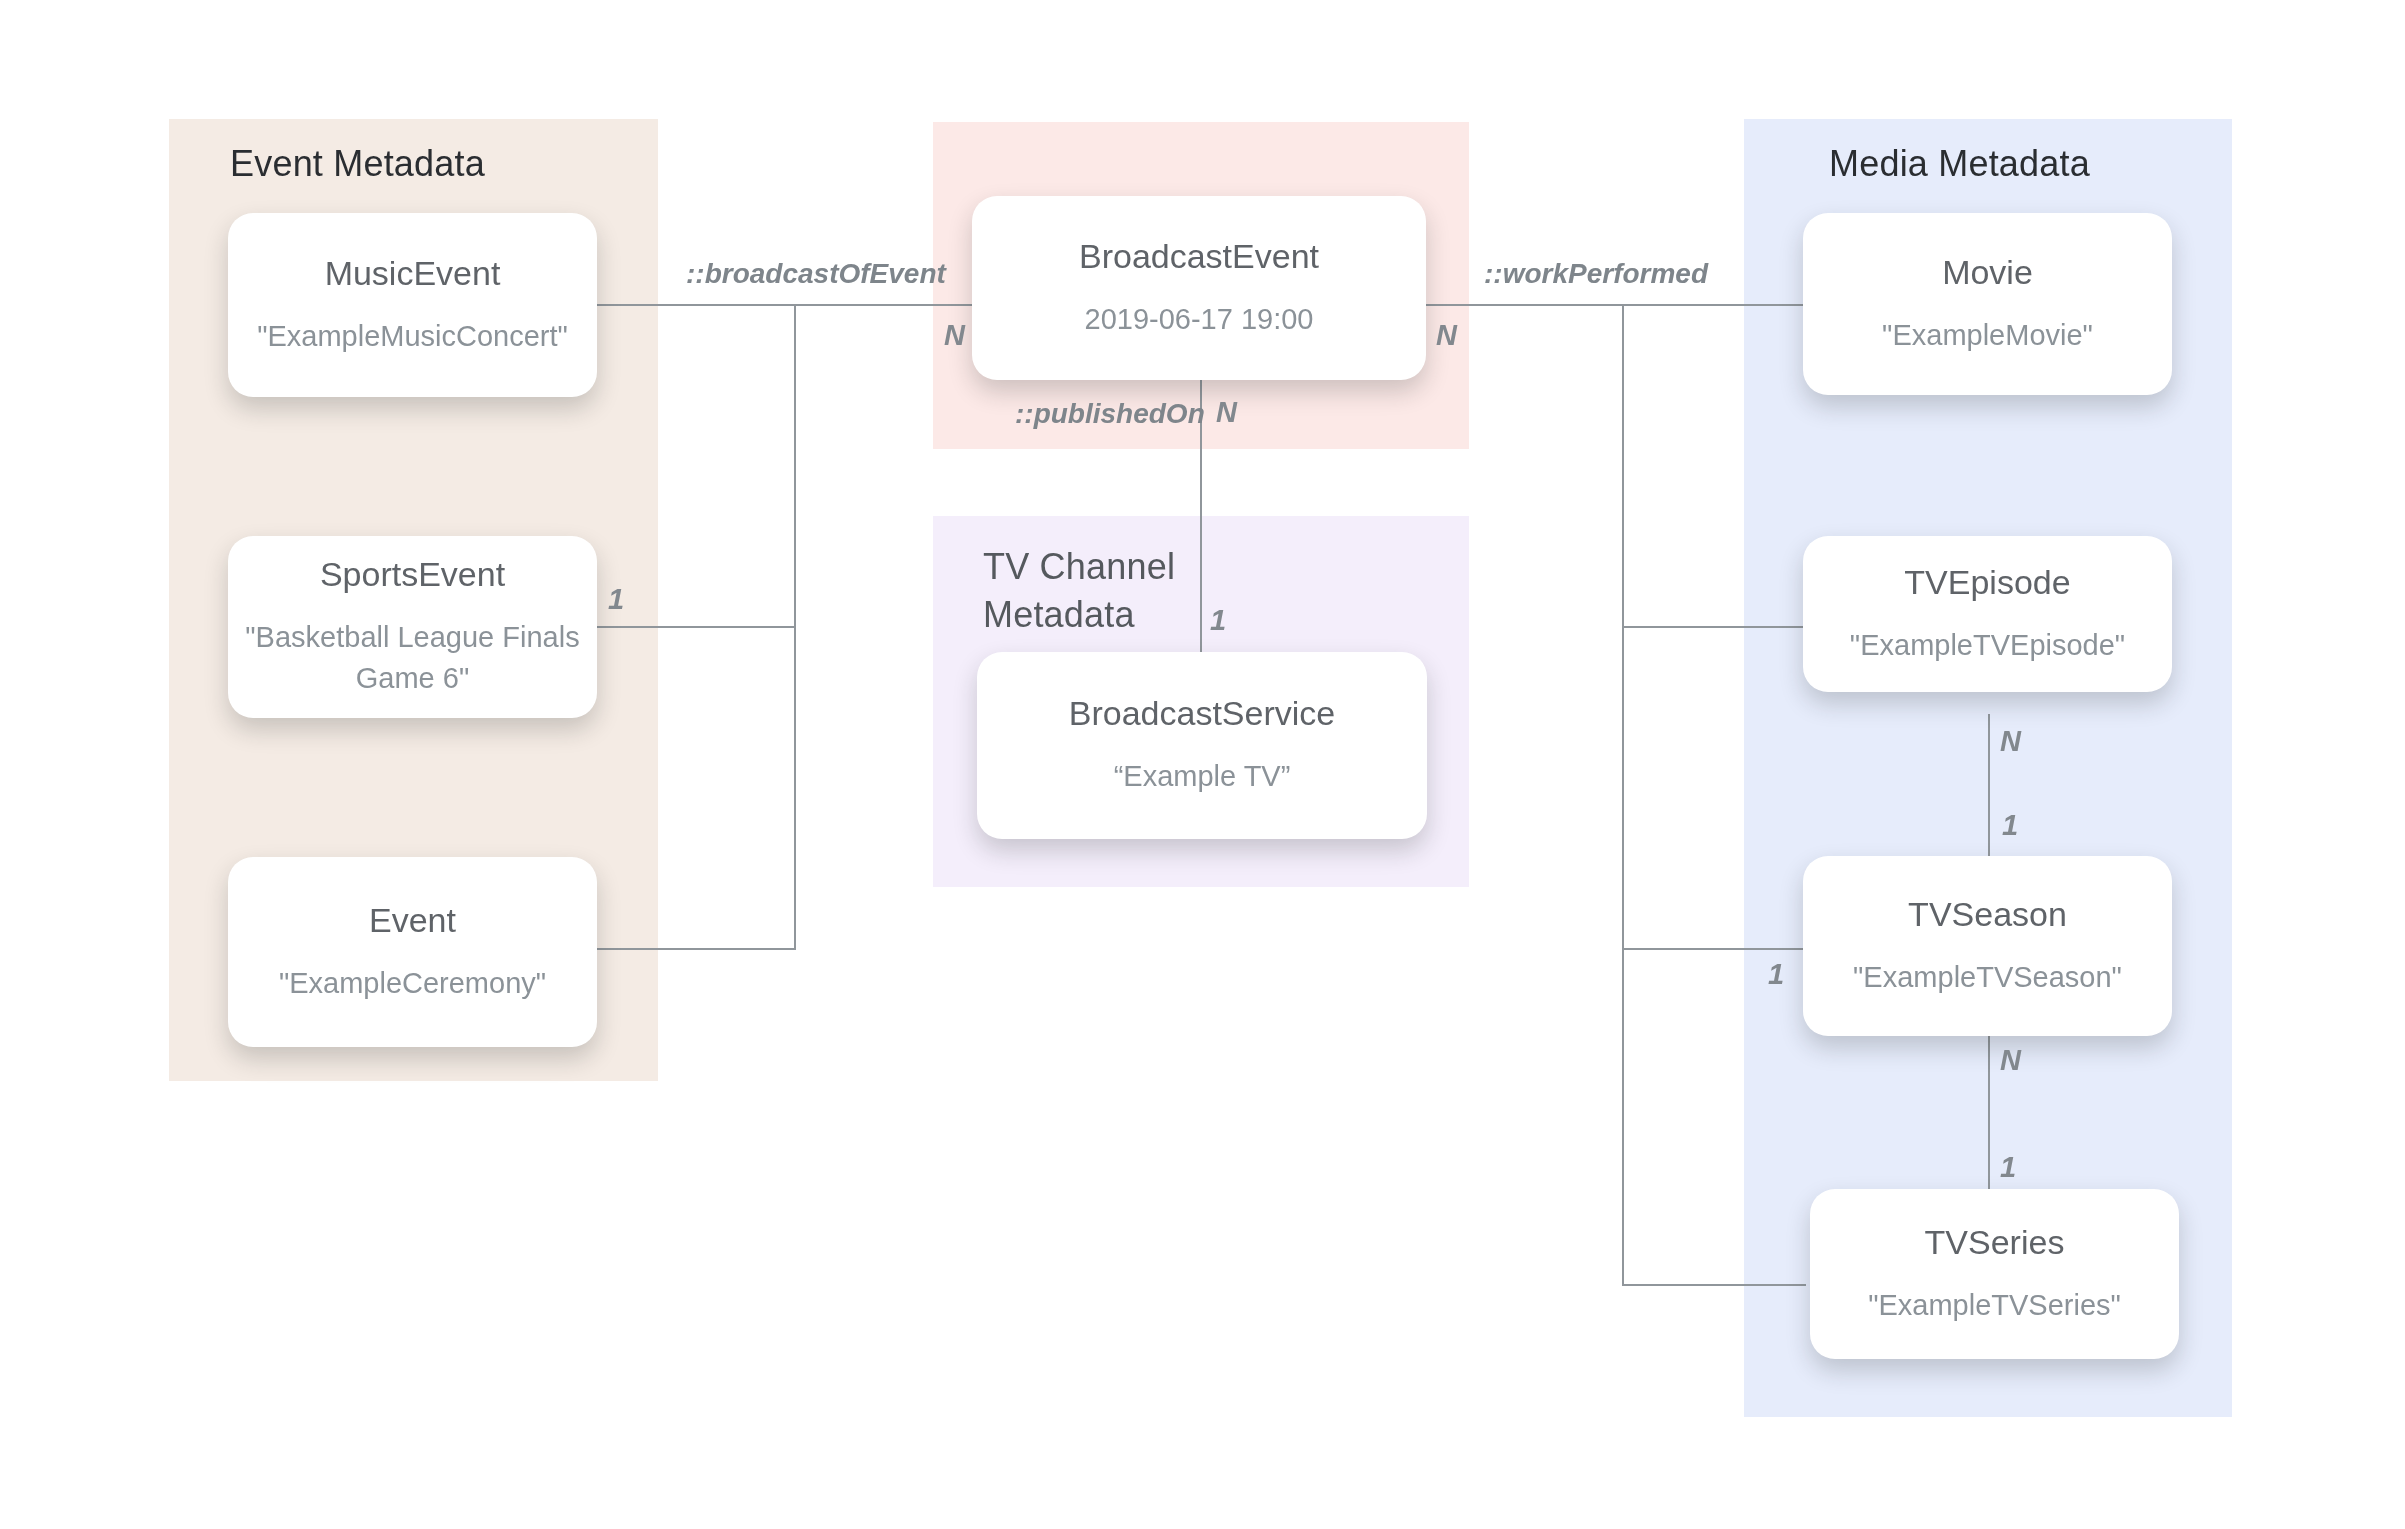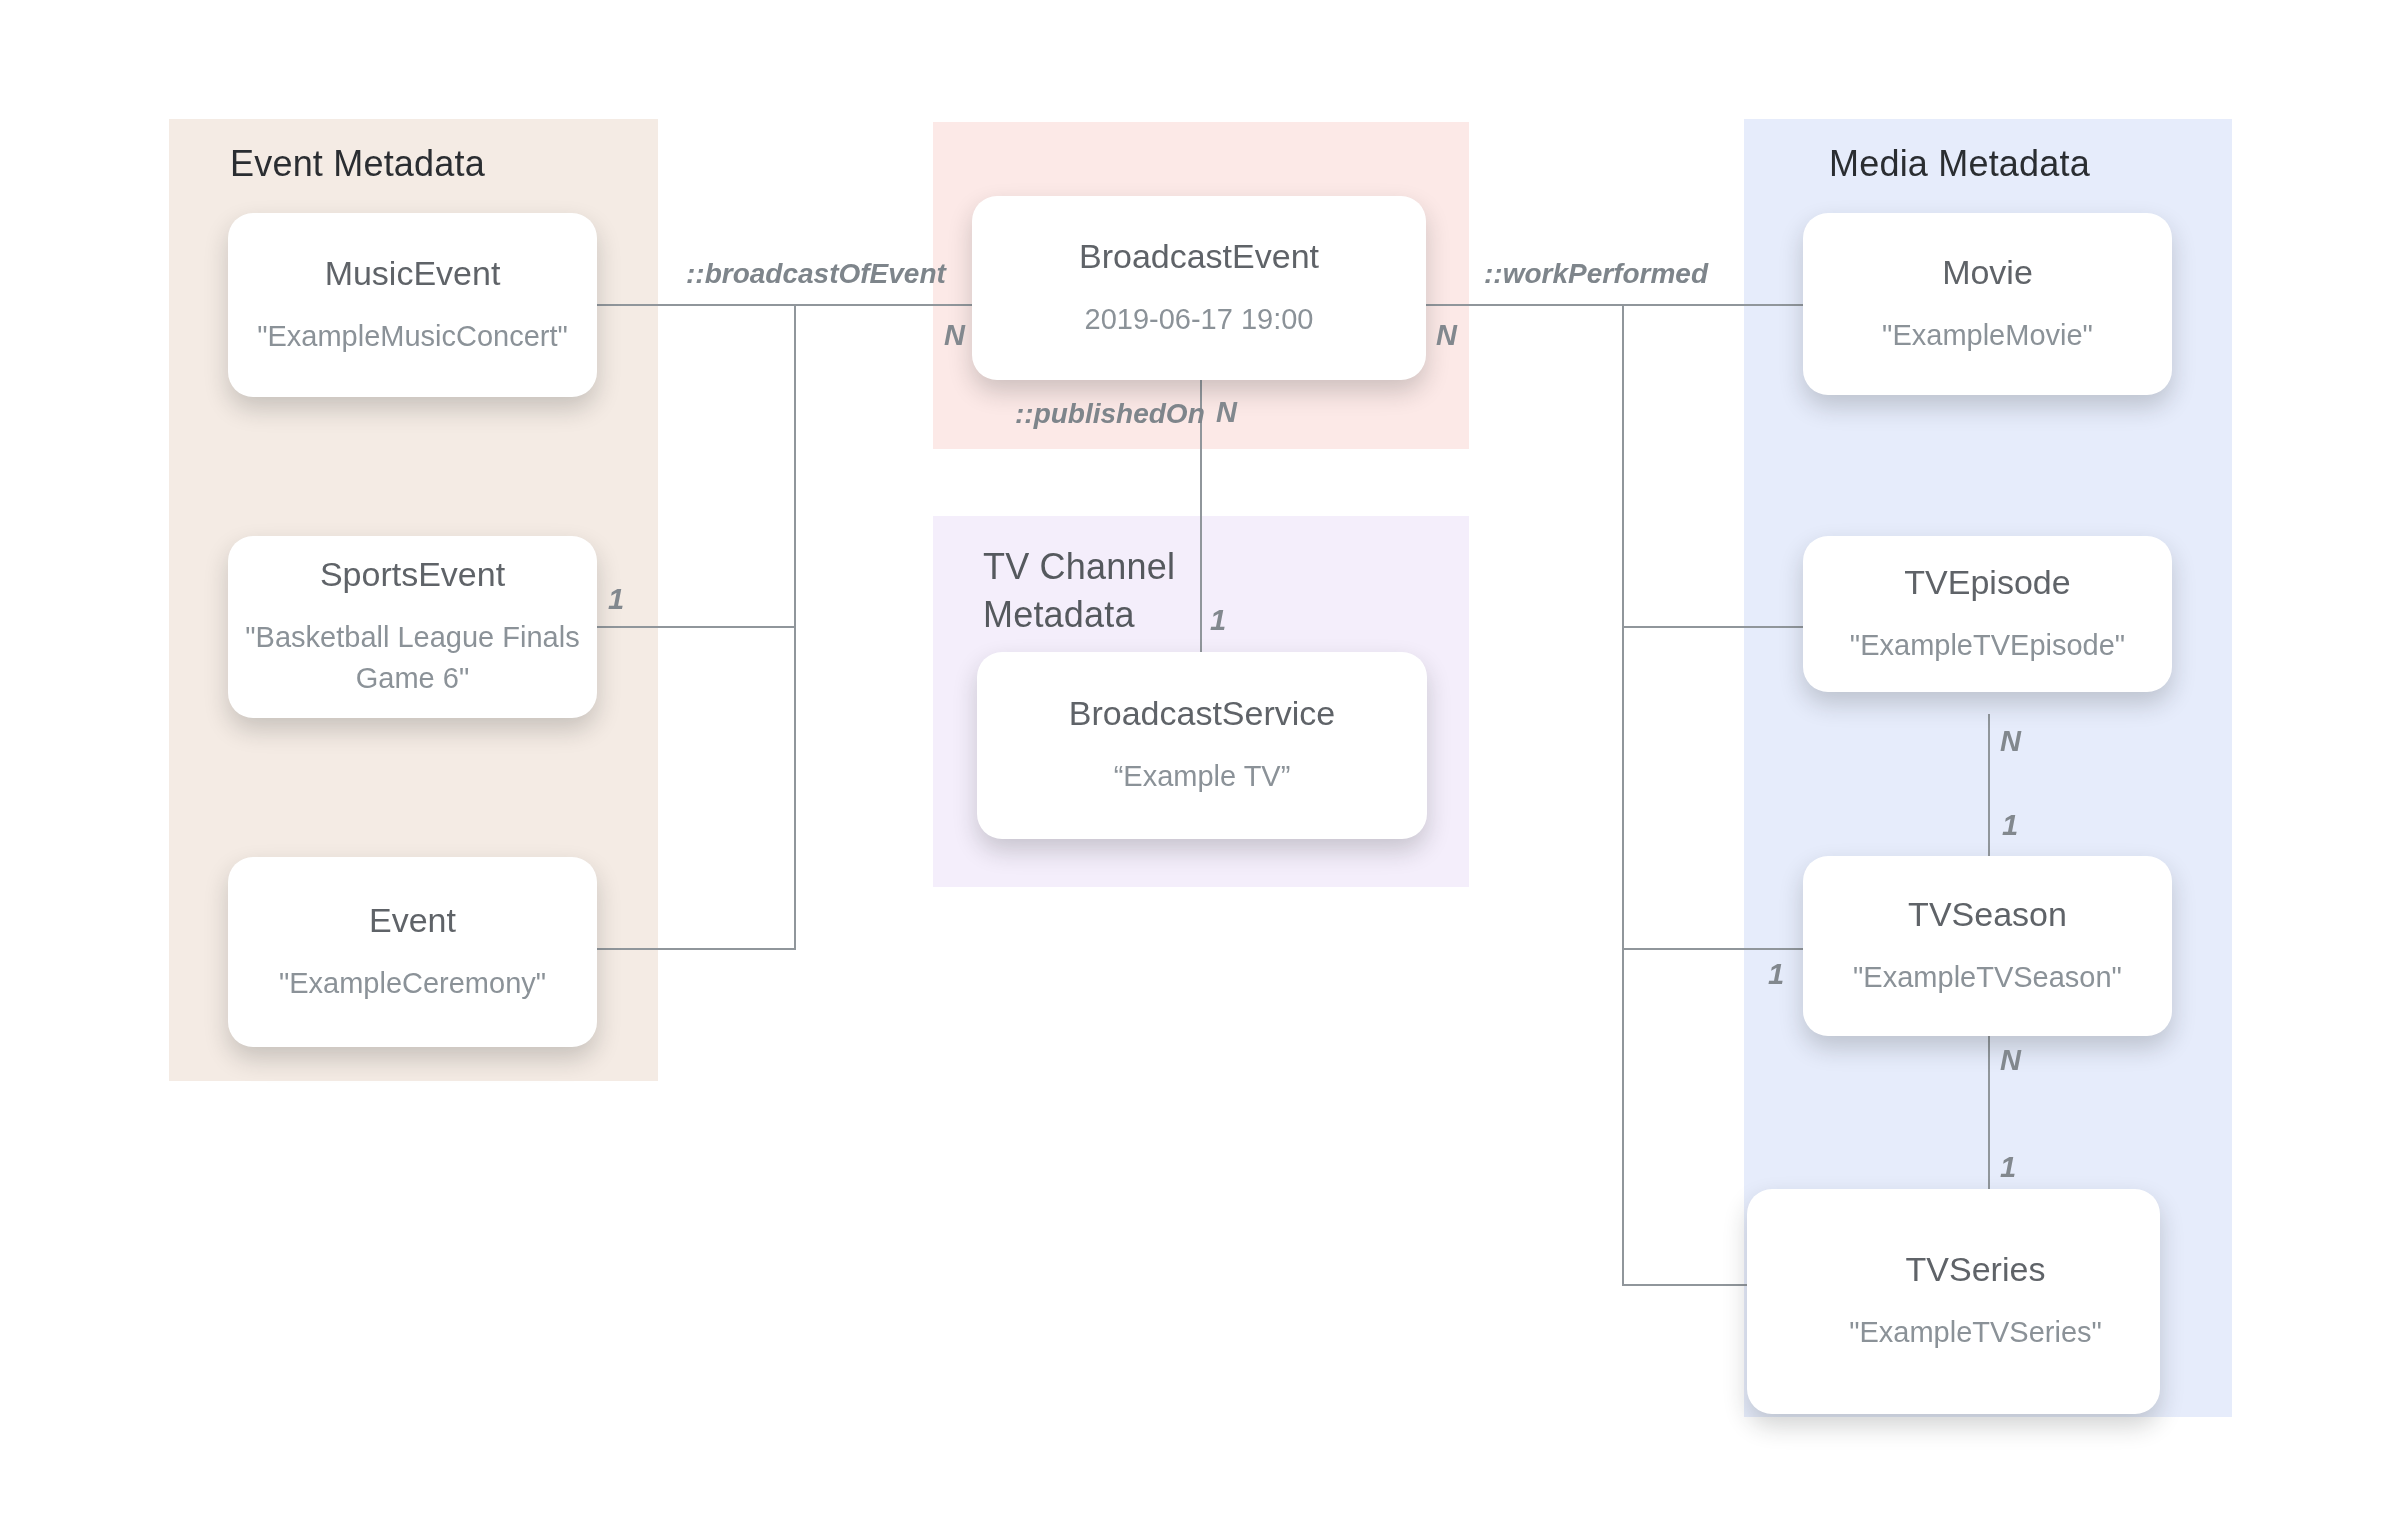--- a/index.html
+++ b/index.html
@@ -55,21 +55,21 @@
   .node-title{font-size:34px; color:#5f6368;}
   .node-value{font-size:29px; color:#8b9298; line-height:1.4; padding:0 15.3px;}
   #node-music            {left:228px;  top:213px;  width:369px; height:184px;}
   #node-sports           {left:228px;  top:536px;  width:369px; height:182px;}
   #node-event            {left:228px;  top:857px;  width:369px; height:190px;}
   #node-broadcast-event  {left:972px; top:196px;  width:454px; height:184px;}
   #node-broadcast-service{left:977px; top:652px;  width:450px; height:187px;}
   #node-movie            {left:1803px; top:213px;  width:369px; height:182px;}
   #node-episode          {left:1803px; top:536px;  width:369px; height:156px;}
   #node-season           {left:1803px; top:856px;  width:369px; height:180px;align-items:center;}
-  #node-series           {left:1747px; top:1189px; width:369px; height:225px;padding-left:44px;}
+  #node-series           {left:1810px; top:1189px; width:369px; height:170px;}
 
   
   .edge-label{
     position:absolute; font-style:italic; font-weight:bold;
     font-size:28px; color:#7e858b; white-space:nowrap;
   }
   #lbl-broadcast-of-event{left:686px;  top:258px;}
   #lbl-work-performed    {left:1484px; top:258px;}
   #lbl-published-on      {left:1015px; top:398px;}
 

